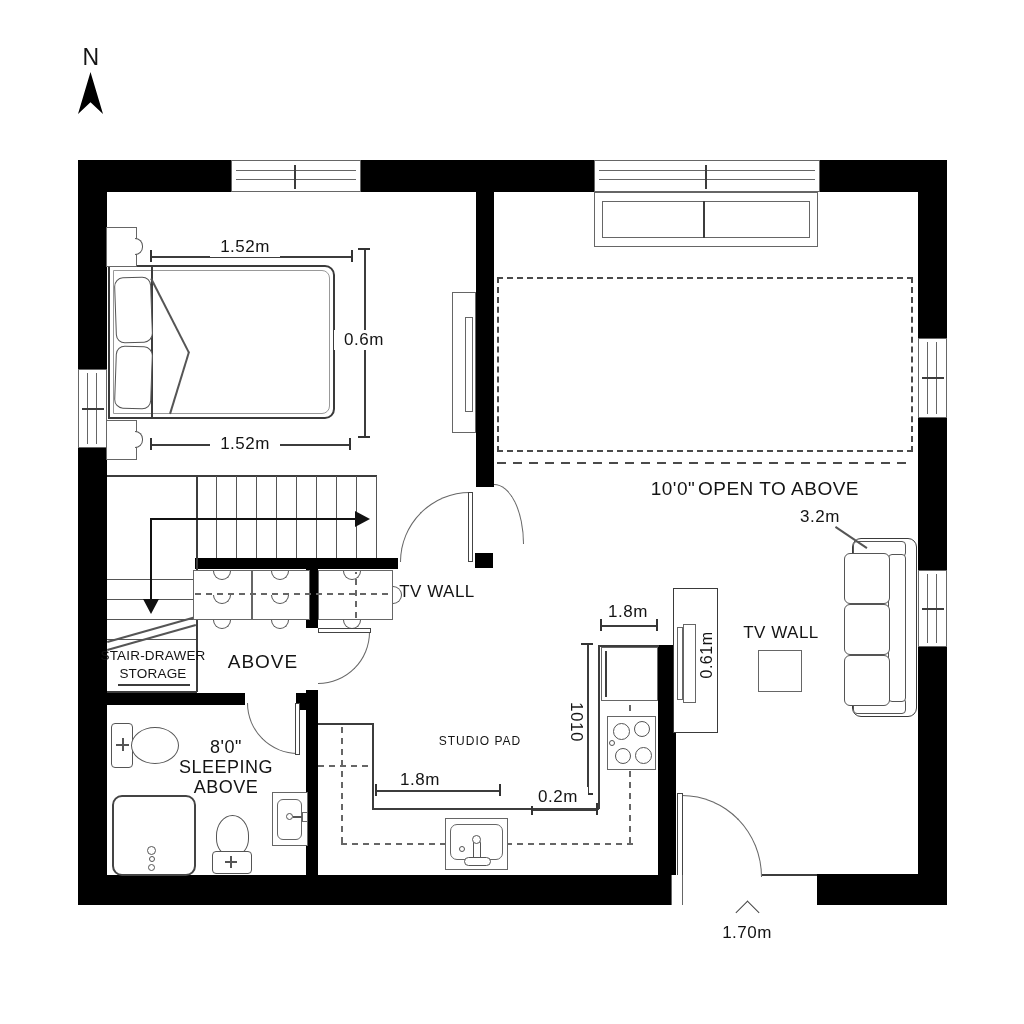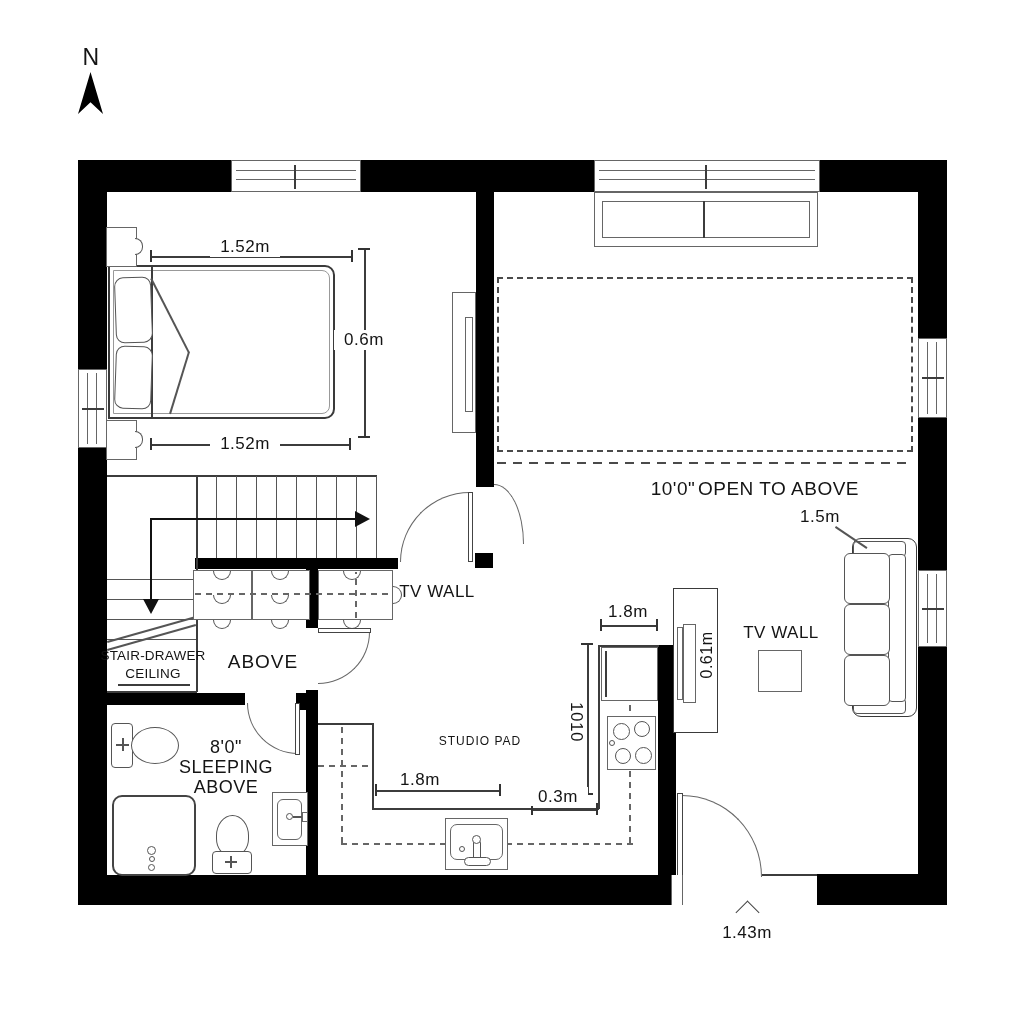--- a/index.html
+++ b/index.html
@@ -121,21 +121,21 @@
   <div class="abs" style="left:196px;top:476px;width:181px;height:82px;background:repeating-linear-gradient(90deg,#555 0 1px,transparent 1px 20px)"></div>
   <div class="lv" style="left:196px;top:475px;height:217px"></div>
   <div class="abs" style="left:107px;top:577px;width:89px;height:63px;background:repeating-linear-gradient(0deg,#555 0 1px,transparent 1px 20px)"></div>
   <div class="rl" style="left:107px;top:641px;width:92px;transform:rotate(-15.7deg)"></div>
   <div class="rl" style="left:107px;top:649px;width:92px;transform:rotate(-15.7deg)"></div>
   <div class="abs" style="left:150px;top:518px;width:206px;height:2px;background:#111"></div>
   <div class="tri-r" style="left:355px;top:511px"></div>
   <div class="abs" style="left:150px;top:518px;width:2px;height:82px;background:#111"></div>
   <div class="tri-d" style="left:143px;top:599px"></div>
   <div class="txt" style="left:104px;top:647px;width:98px;height:16px;font-size:13.5px;letter-spacing:.2px">STAIR-DRAWER</div>
-  <div class="txt" style="left:104px;top:665px;width:98px;height:16px;font-size:13.5px;letter-spacing:.2px">CEILING</div>
+  <div class="txt" style="left:104px;top:665px;width:98px;height:16px;font-size:13.5px;letter-spacing:.2px">STORAGE</div>
   <div class="lh" style="left:118px;top:684px;width:72px"></div>
   <div class="lh" style="left:107px;top:691px;width:90px"></div>
 
   <div class="box thin" style="left:193px;top:570px;width:59px;height:50px"></div>
   <div class="box thin" style="left:252px;top:570px;width:58px;height:50px"></div>
   <div class="box thin" style="left:318px;top:570px;width:75px;height:50px"></div>
   <div class="hs hs-dn" style="left:213px;top:571px;width:18px;height:9px"></div>
   <div class="hs hs-dn" style="left:213px;top:595px;width:18px;height:9px"></div>
   <div class="hs hs-dn" style="left:213px;top:620px;width:18px;height:9px"></div>
   <div class="hs hs-dn" style="left:271px;top:571px;width:18px;height:9px"></div>
@@ -215,40 +215,40 @@
   <div class="tkh" style="left:581px;top:643px"></div>
   <div class="tkh" style="left:581px;top:793px"></div>
   <div class="txt rot90" style="left:545px;top:712px;width:62px;height:20px;font-size:17px">1010</div>
   <div class="lh" style="left:375px;top:790px;width:125px"></div>
   <div class="tkv" style="left:375px;top:784px"></div>
   <div class="tkv" style="left:499px;top:784px"></div>
   <div class="txt wbg" style="left:390px;top:770px;width:60px;height:19px;font-size:17px">1.8m</div>
   <div class="lh" style="left:531px;top:809px;width:67px"></div>
   <div class="tkv" style="left:531px;top:803px"></div>
   <div class="tkv" style="left:596px;top:803px"></div>
-  <div class="txt wbg" style="left:528px;top:787px;width:60px;height:19px;font-size:17px">0.3m</div>
+  <div class="txt wbg" style="left:528px;top:787px;width:60px;height:19px;font-size:17px">0.2m</div>
 
   <div class="abs" style="left:673px;top:588px;width:45px;height:145px;border:1.5px solid #3a3a3a;background:#fff"></div>
   <div class="box thin" style="left:677px;top:627px;width:6px;height:73px"></div>
   <div class="box thin" style="left:683px;top:624px;width:13px;height:79px"></div>
   <div class="txt rotm90" style="left:678px;top:646px;width:58px;height:18px;font-size:16px">0.61m</div>
 
   <div class="txt" style="left:741px;top:623px;width:80px;height:19px;font-size:17px">TV WALL</div>
   <div class="box thin" style="left:758px;top:650px;width:44px;height:42px"></div>
 
   <div class="abs" style="left:852px;top:538px;width:65px;height:179px;border:1.5px solid #3a3a3a;border-radius:9px;background:#fff"></div>
   <div class="abs" style="left:853px;top:541px;width:53px;height:16px;border:1px solid #555;border-radius:4px;background:#fff"></div>
   <div class="abs" style="left:853px;top:698px;width:53px;height:16px;border:1px solid #555;border-radius:4px;background:#fff"></div>
   <div class="abs" style="left:888px;top:554px;width:18px;height:148px;border:1px solid #555;border-radius:4px;background:#fff"></div>
   <div class="abs" style="left:844px;top:553px;width:46px;height:51px;border:1px solid #555;border-radius:6px;background:#fff"></div>
   <div class="abs" style="left:844px;top:604px;width:46px;height:51px;border:1px solid #555;border-radius:6px;background:#fff"></div>
   <div class="abs" style="left:844px;top:655px;width:46px;height:51px;border:1px solid #555;border-radius:6px;background:#fff"></div>
-  <div class="txt" style="left:795px;top:507px;width:50px;height:19px;font-size:17px">1.5m</div>
+  <div class="txt" style="left:795px;top:507px;width:50px;height:19px;font-size:17px">3.2m</div>
   <div class="rl" style="left:836px;top:526px;width:38px;transform:rotate(34deg)"></div>
 
   <div class="arc arc-ne" style="left:682px;top:795px;width:80px;height:82px"></div>
   <div class="leaf" style="left:677px;top:793px;width:6px;height:84px"></div>
   <div class="lh" style="left:762px;top:874px;width:55px"></div>
   <div class="abs" style="left:671px;top:875px;width:12px;height:30px;background:#fff;border-left:1px solid #666;border-right:1px solid #666"></div>
   <div class="abs" style="left:739px;top:904px;width:17px;height:17px;border-top:1.5px solid #444;border-left:1.5px solid #444;transform:rotate(45deg)"></div>
-  <div class="txt" style="left:717px;top:923px;width:60px;height:20px;font-size:17px">1.43m</div>
+  <div class="txt" style="left:717px;top:923px;width:60px;height:20px;font-size:17px">1.70m</div>
 
 </div>
 
 </body></html>

